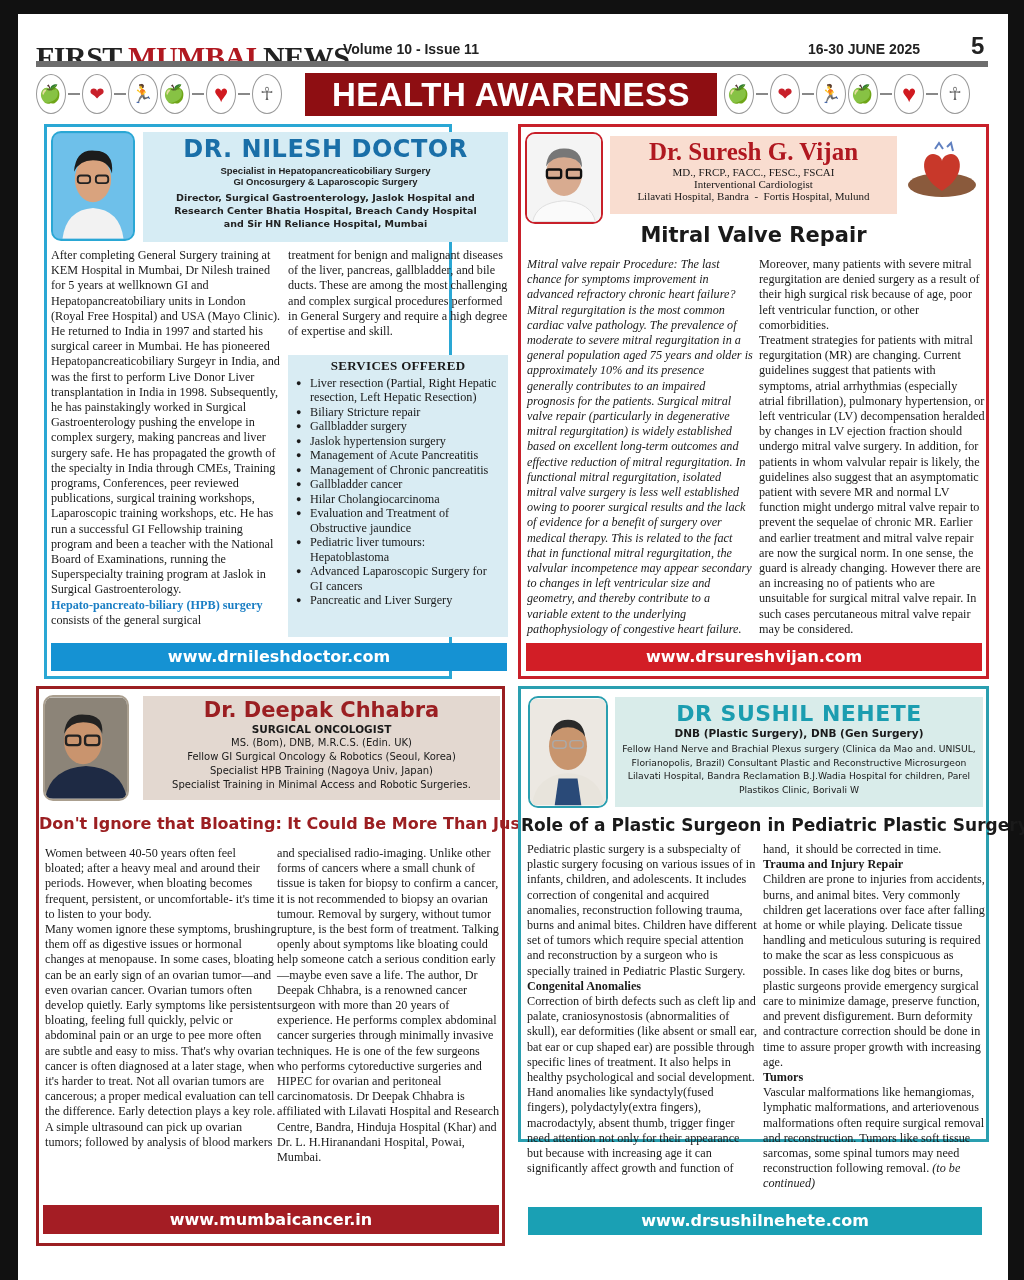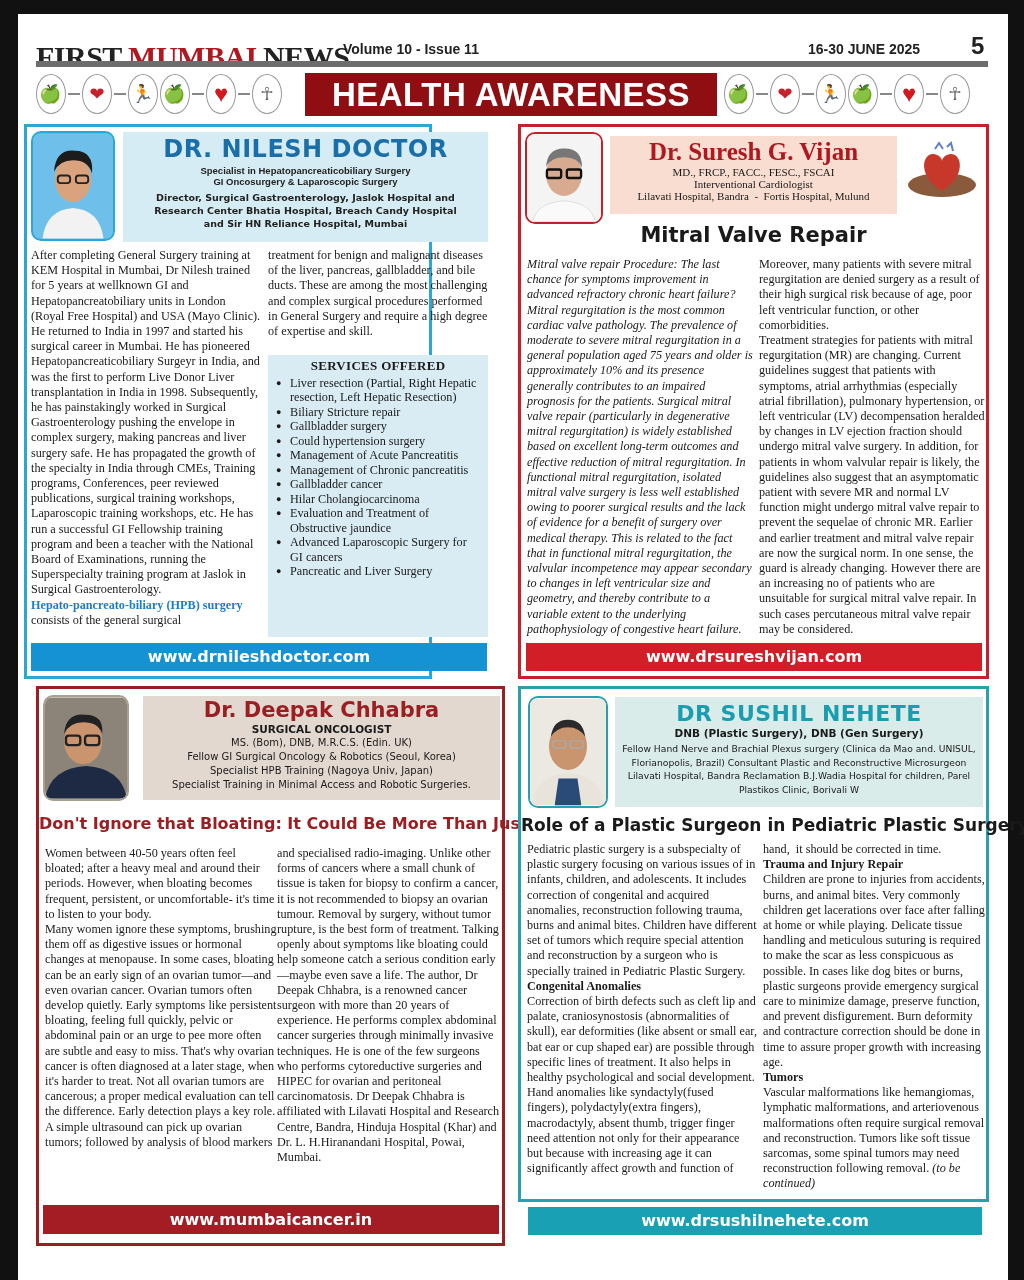--- a/index.html
+++ b/index.html
@@ -13,24 +13,24 @@
   .vol { position: absolute; left: 306px; top: 14px; font-family: "Liberation Sans", sans-serif; font-weight: bold; font-size: 14px; color: #222; }
   .date { position: absolute; left: 772px; top: 14px; font-family: "Liberation Sans", sans-serif; font-weight: bold; font-size: 14px; color: #222; }
   .pageno { position: absolute; left: 955px; top: 3px; font-family: "Liberation Sans", sans-serif; font-weight: bold; font-size: 24px; color: #222; }
   .rule { position: absolute; left: 36px; top: 61px; width: 952px; height: 6px; background: #6d6d6d; }
   .icons-row { position: absolute; top: 72px; height: 44px; display: flex; align-items: center; gap: 2px; }
   .ico { width: 30px; height: 40px; border: 1.5px solid #999; border-radius: 50%; display: flex; align-items: center; justify-content: center; font-size: 18px; background: #fff; }
   .pulse { width: 12px; height: 2px; background: #888; }
   .banner { position: absolute; left: 305px; top: 73px; width: 412px; height: 43px; background: #8e0e12; color: #fff; font-family: "Liberation Sans", sans-serif; font-weight: bold; font-size: 33px; text-align: center; line-height: 43px; letter-spacing: 0.5px; }
 
   .panel { position: absolute; border: 3px solid; background: #fff; }
-  .p1 { left: 24px; top: 124px; width: 408px; height: 555px; border-color: #2aa7d4; }
+  .p1 { left: 44px; top: 124px; width: 408px; height: 555px; border-color: #2aa7d4; }
   .p2 { left: 518px; top: 124px; width: 471px; height: 555px; border-color: #c8202a; }
   .p3 { left: 36px; top: 686px; width: 469px; height: 560px; border-color: #9b1f22; }
-  .p4 { left: 518px; top: 686px; width: 471px; height: 516px; border-color: #2a9fb0; }
+  .p4 { left: 518px; top: 686px; width: 471px; height: 456px; border-color: #2a9fb0; }
 
   .photo { position: absolute; border-radius: 10px; overflow: hidden; border: 2px solid; }
   .photo svg { width: 100%; height: 100%; display: block; }
   .hdrbox { position: absolute; text-align: center; font-family: "DejaVu Sans", sans-serif; }
   .name-sans { font-family: "DejaVu Sans", sans-serif; font-weight: bold; }
   .col { position: absolute; font-size: 12.2px; line-height: 15.2px; }
   .col p { margin: 0; }
   .url { position: absolute; color: #fff; font-family: "DejaVu Sans", sans-serif; font-weight: bold; font-size: 16px; text-align: center; }
   .headline { position: absolute; text-align: center; font-family: "DejaVu Sans", sans-serif; font-weight: bold; white-space: nowrap; }
   .services { position: absolute; background: #d9ecf3; padding: 4px 6px; font-size: 12.2px; line-height: 14.5px; }
@@ -108,26 +108,27 @@
   </div>
   <div class="col" style="left:241px;top:121px;width:220px;">
     <p>treatment for benign and malignant diseases of the liver, pancreas, gallbladder, and bile ducts. These are among the most challenging and complex surgical procedures performed in General Surgery and require a high degree of expertise and skill.</p>
   </div>
   <div class="services" style="left:241px;top:228px;width:220px;height:282px;">
     <h4>SERVICES OFFERED</h4>
     <ul>
       <li>Liver resection (Partial, Right Hepatic resection, Left Hepatic Resection)</li>
       <li>Biliary Stricture repair</li>
       <li>Gallbladder surgery</li>
-      <li>Could hypertension surgery</li>
+      <li>Jaslok hypertension surgery</li>
       <li>Management of Acute Pancreatitis</li>
       <li>Management of Chronic pancreatitis</li>
       <li>Gallbladder cancer</li>
       <li>Hilar Cholangiocarcinoma</li>
       <li>Evaluation and Treatment of Obstructive jaundice</li>
+      <li>Pediatric liver tumours: Hepatoblastoma</li>
       <li>Advanced Laparoscopic Surgery for GI cancers</li>
       <li>Pancreatic and Liver Surgery</li>
     </ul>
   </div>
   <div class="url" style="left:4px;top:516px;width:456px;height:28px;line-height:28px;background:#1592d3;">www.drnileshdoctor.com</div>
 </div>
 
 <div class="panel p2">
   <div class="photo" style="left:4px;top:5px;width:78px;height:92px;border-color:#c8202a;">
     <svg viewBox="0 0 78 92">

